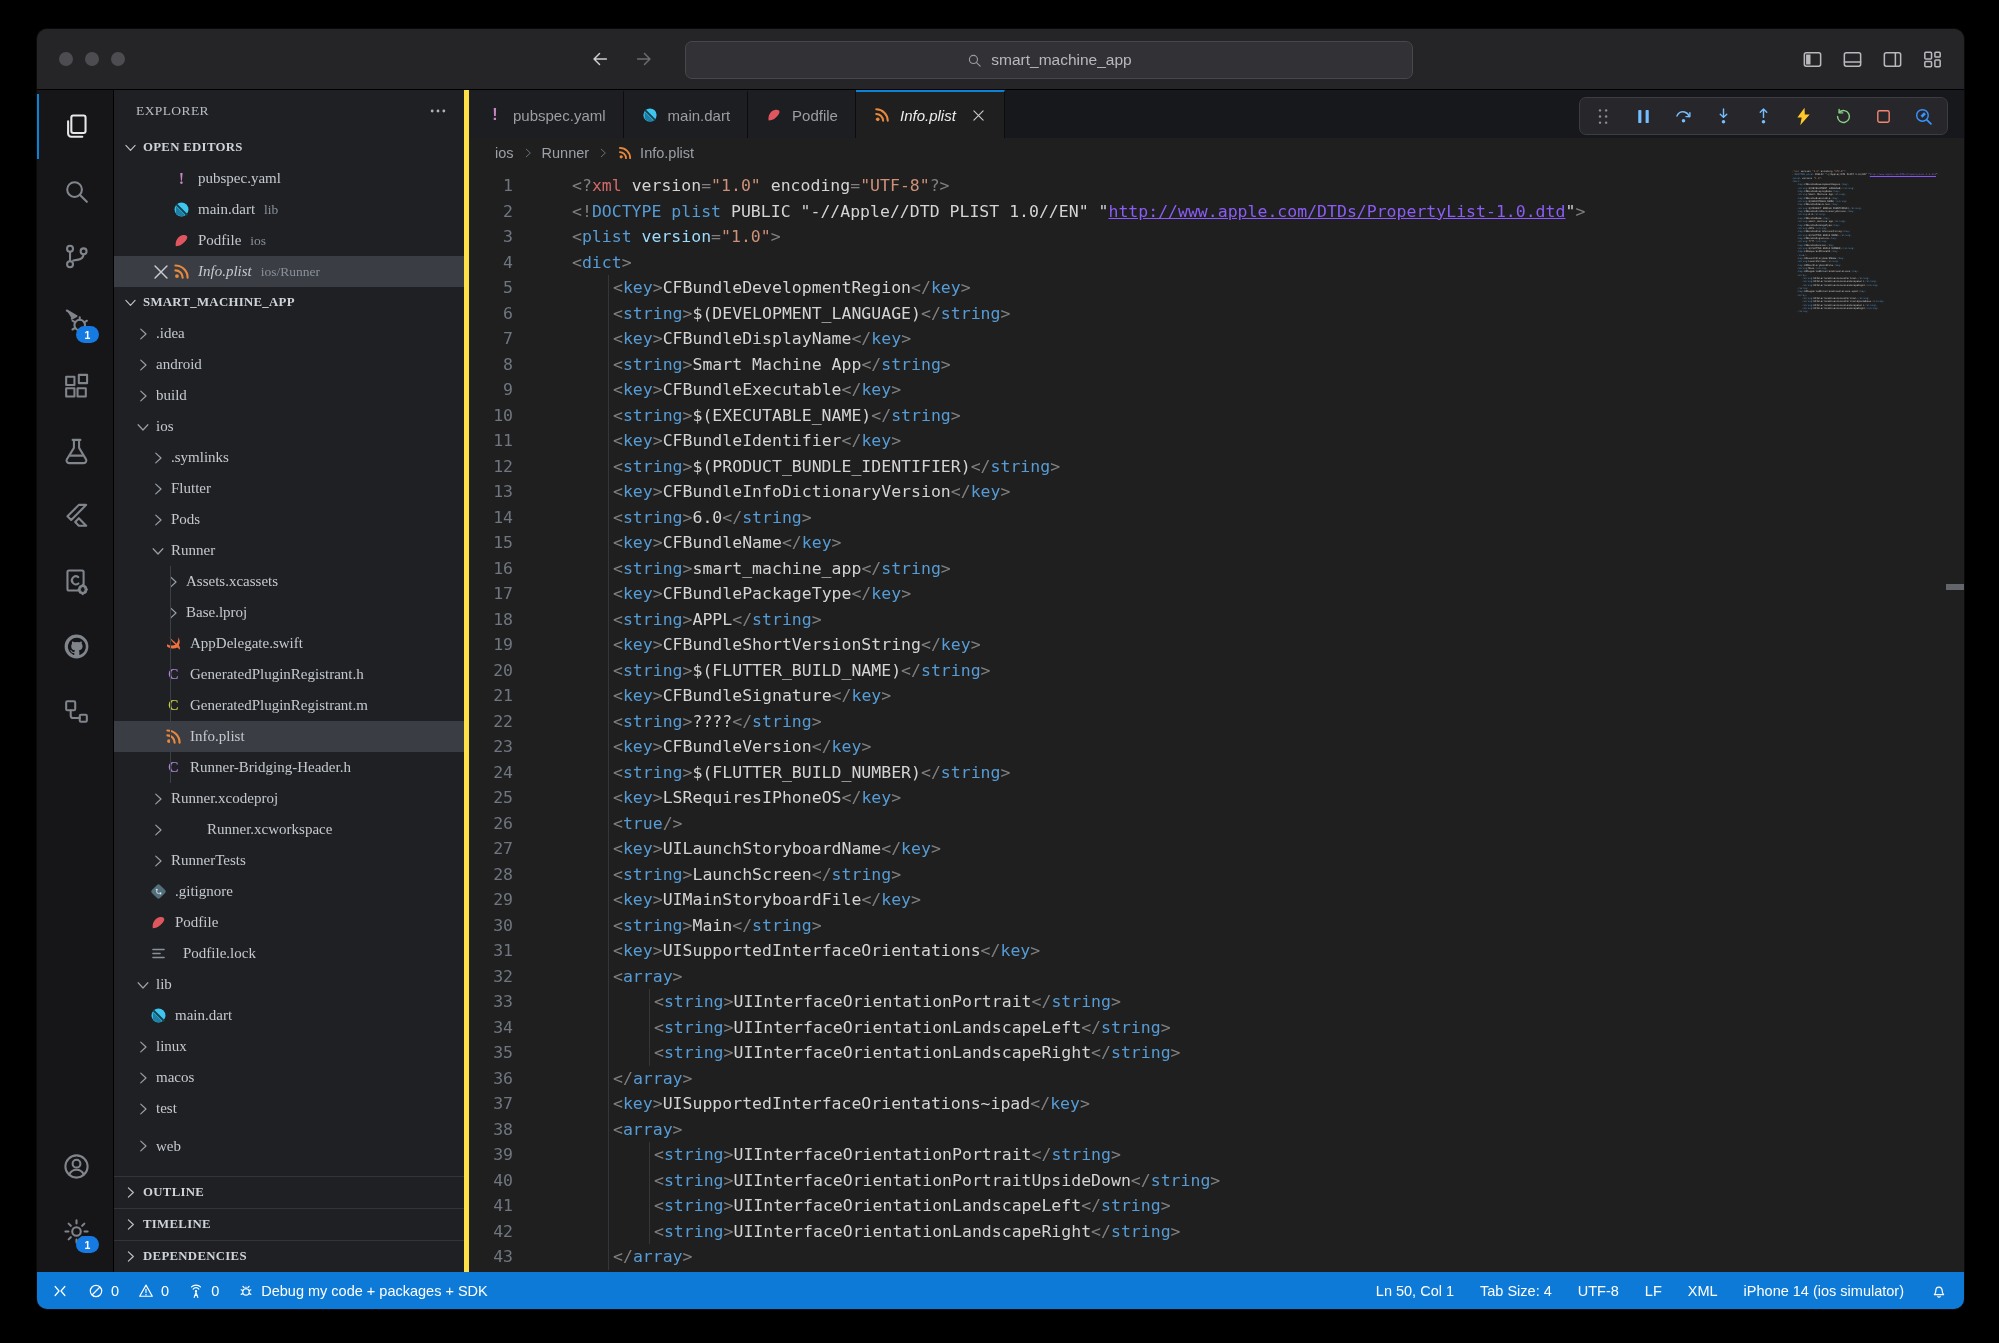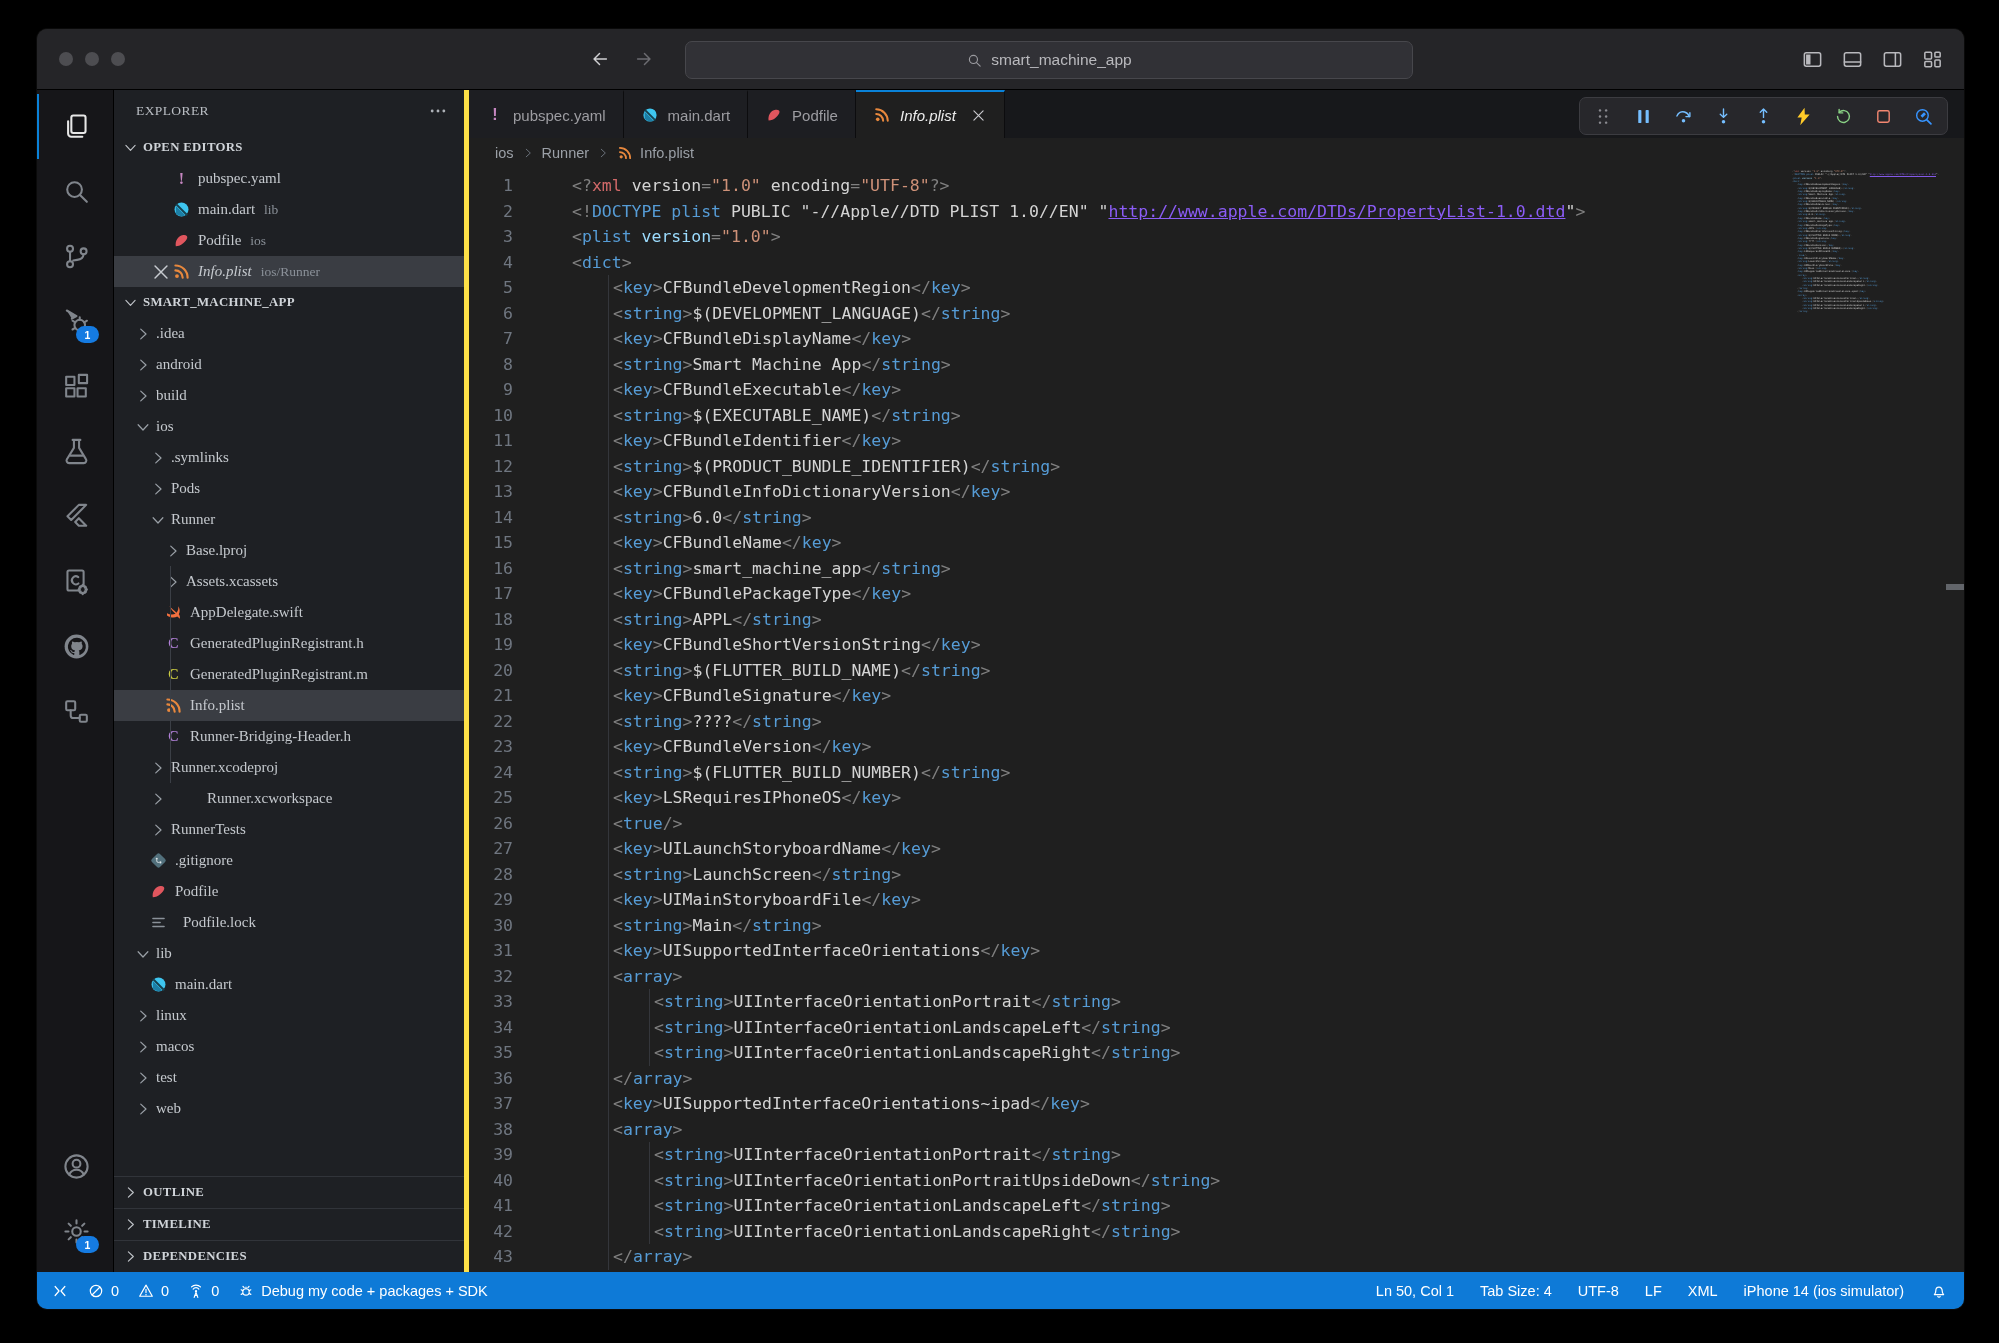--- a/index.html
+++ b/index.html
@@ -380,45 +380,53 @@
               </svg>
             </span>
             <span class="label">.symlinks</span>
           </div>
           <div class="tree-row" style="padding-left: 35px;">
             <span class="chev icon">
               <svg viewBox="0 0 24 24" fill="none" stroke="currentColor" stroke-width="1.6" stroke-linecap="round" stroke-linejoin="round">
                 <path d="M9 5.5 16 12l-7 6.5"></path>
               </svg>
             </span>
+            <span class="label">Flutter</span>
+          </div>
+          <div class="tree-row" style="padding-left: 35px;">
+            <span class="chev icon">
+              <svg viewBox="0 0 24 24" fill="none" stroke="currentColor" stroke-width="1.6" stroke-linecap="round" stroke-linejoin="round">
+                <path d="M9 5.5 16 12l-7 6.5"></path>
+              </svg>
+            </span>
             <span class="label">Pods</span>
           </div>
           <div class="tree-row" style="padding-left: 35px;">
             <span class="chev icon">
               <svg viewBox="0 0 24 24" fill="none" stroke="currentColor" stroke-width="1.6" stroke-linecap="round" stroke-linejoin="round">
                 <path d="M5.5 9 12 16l6.5-7"></path>
               </svg>
             </span>
             <span class="label">Runner</span>
           </div>
           <div class="tree-row" style="padding-left: 50px;">
             <span class="chev icon">
               <svg viewBox="0 0 24 24" fill="none" stroke="currentColor" stroke-width="1.6" stroke-linecap="round" stroke-linejoin="round">
                 <path d="M9 5.5 16 12l-7 6.5"></path>
               </svg>
             </span>
+            <span class="label">Assets.xcassets</span>
+          </div>
+          <div class="tree-row" style="padding-left: 50px;">
+            <span class="chev icon">
+              <svg viewBox="0 0 24 24" fill="none" stroke="currentColor" stroke-width="1.6" stroke-linecap="round" stroke-linejoin="round">
+                <path d="M9 5.5 16 12l-7 6.5"></path>
+              </svg>
+            </span>
             <span class="label">Base.lproj</span>
-          </div>
-          <div class="tree-row" style="padding-left: 50px;">
-            <span class="chev icon">
-              <svg viewBox="0 0 24 24" fill="none" stroke="currentColor" stroke-width="1.6" stroke-linecap="round" stroke-linejoin="round">
-                <path d="M9 5.5 16 12l-7 6.5"></path>
-              </svg>
-            </span>
-            <span class="label">Assets.xcassets</span>
           </div>
           <div class="tree-row" style="padding-left: 50px;">
             <span class="ficon">
               <svg viewBox="0 0 24 24">
                 <path d="M3.8 15.7c4.8 3.2 9.9 3.3 12.9 1.2 1.6.9 2.7 2 3.2 3.1.6-2.1.1-4.2-1.2-5.8 1.9-3 1.4-7.1-.9-10 .9 3-.1 6.1-2 8.2C13 9.6 9.4 6.6 6.8 3.8c1.6 3.6 4.7 7.2 7.8 9.7-3.5 1.5-7.6 1.3-10.8-.6z" fill="#f3703f"></path>
               </svg>
             </span>
             <span class="label">AppDelegate.swift</span>
           </div>
           <div class="tree-row" style="padding-left: 50px;">
@@ -534,21 +542,21 @@
             <span class="label">macos</span>
           </div>
           <div class="tree-row" style="padding-left: 20px;">
             <span class="chev icon">
               <svg viewBox="0 0 24 24" fill="none" stroke="currentColor" stroke-width="1.6" stroke-linecap="round" stroke-linejoin="round">
                 <path d="M9 5.5 16 12l-7 6.5"></path>
               </svg>
             </span>
             <span class="label">test</span>
           </div>
-          <div class="tree-row" style="padding-left: 20px;">
+          <div class="tree-row" style="padding-left: 20px; align-items: flex-end;">
             <span class="chev icon">
               <svg viewBox="0 0 24 24" fill="none" stroke="currentColor" stroke-width="1.6" stroke-linecap="round" stroke-linejoin="round">
                 <path d="M9 5.5 16 12l-7 6.5"></path>
               </svg>
             </span>
             <span class="label">web</span>
           </div>
           <div class="tree-guide" style="left: 56px; top: 248px; height: 217px;"></div>
         </div>
       <div id="sb-sections" style="margin-top:auto;">

